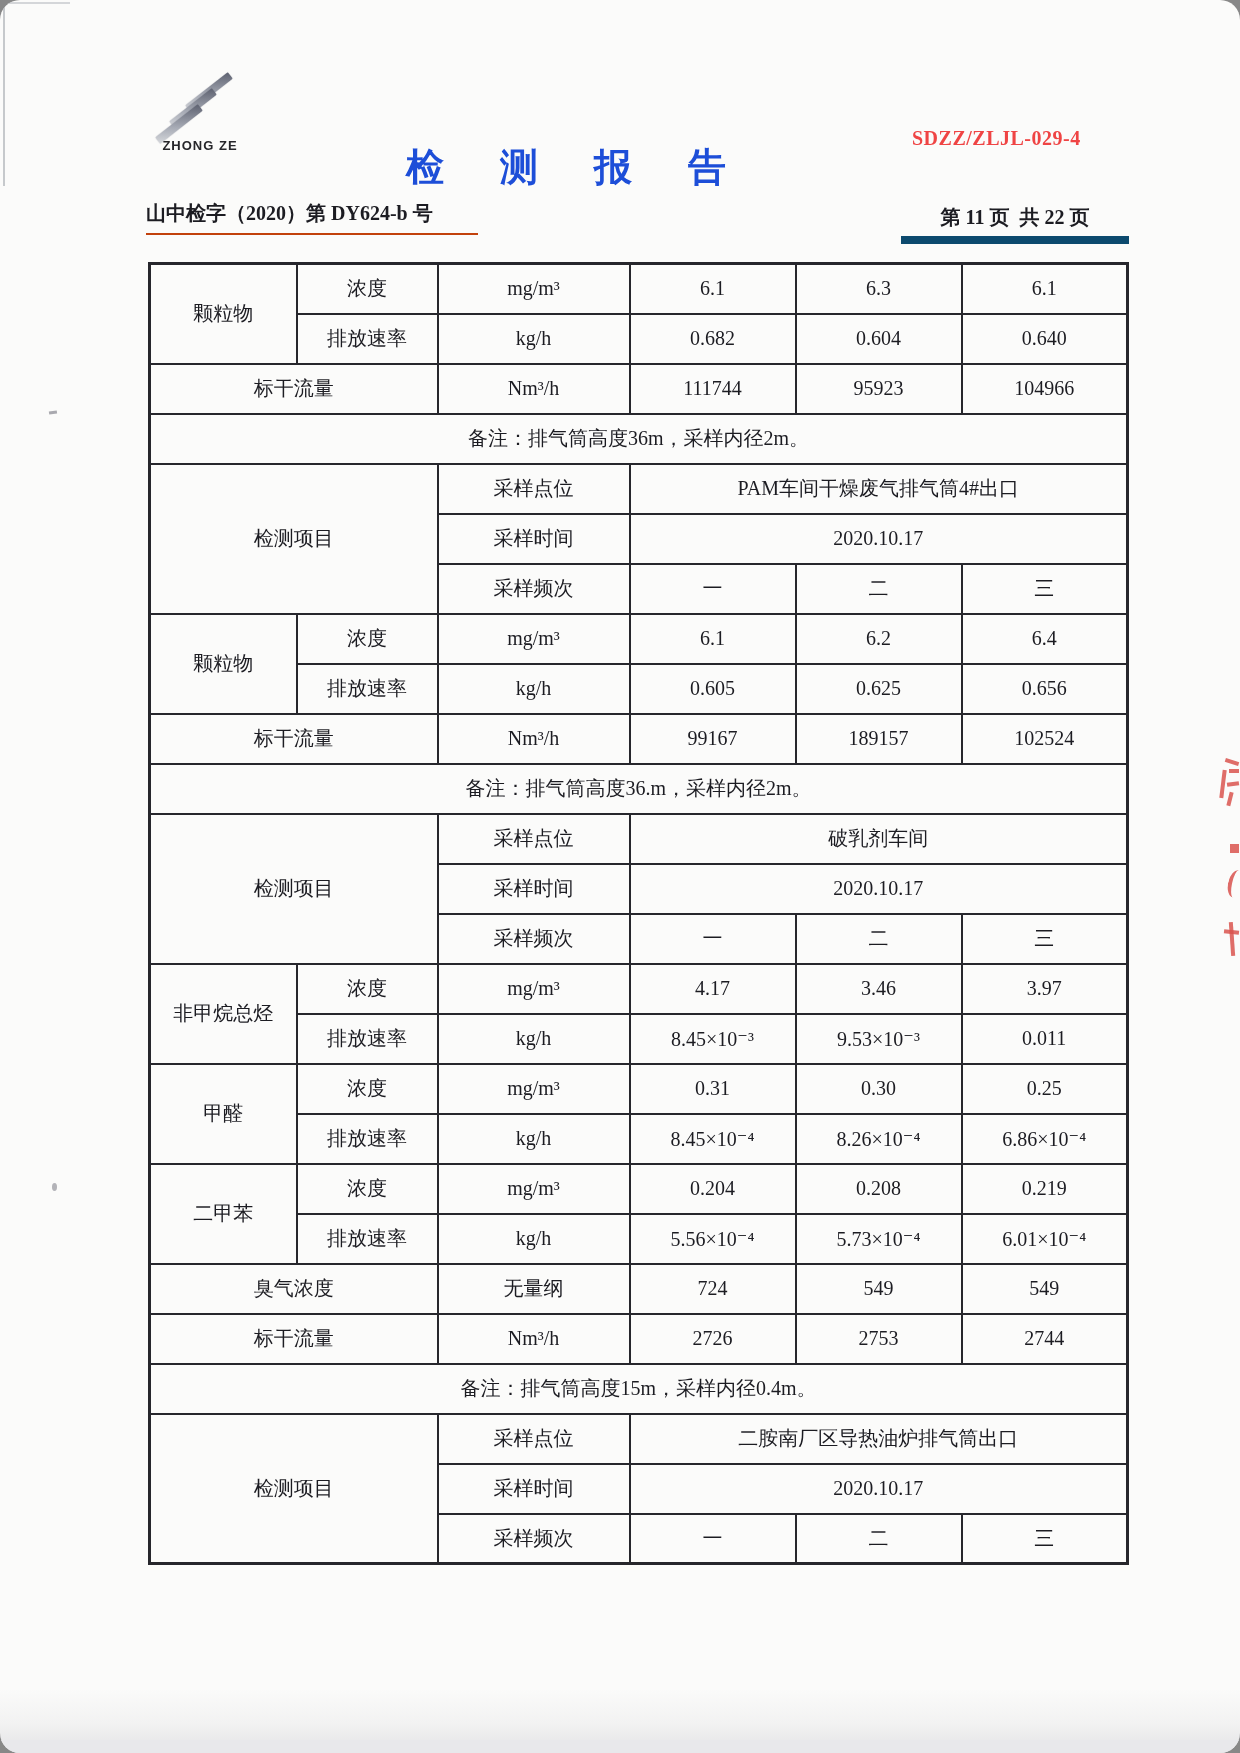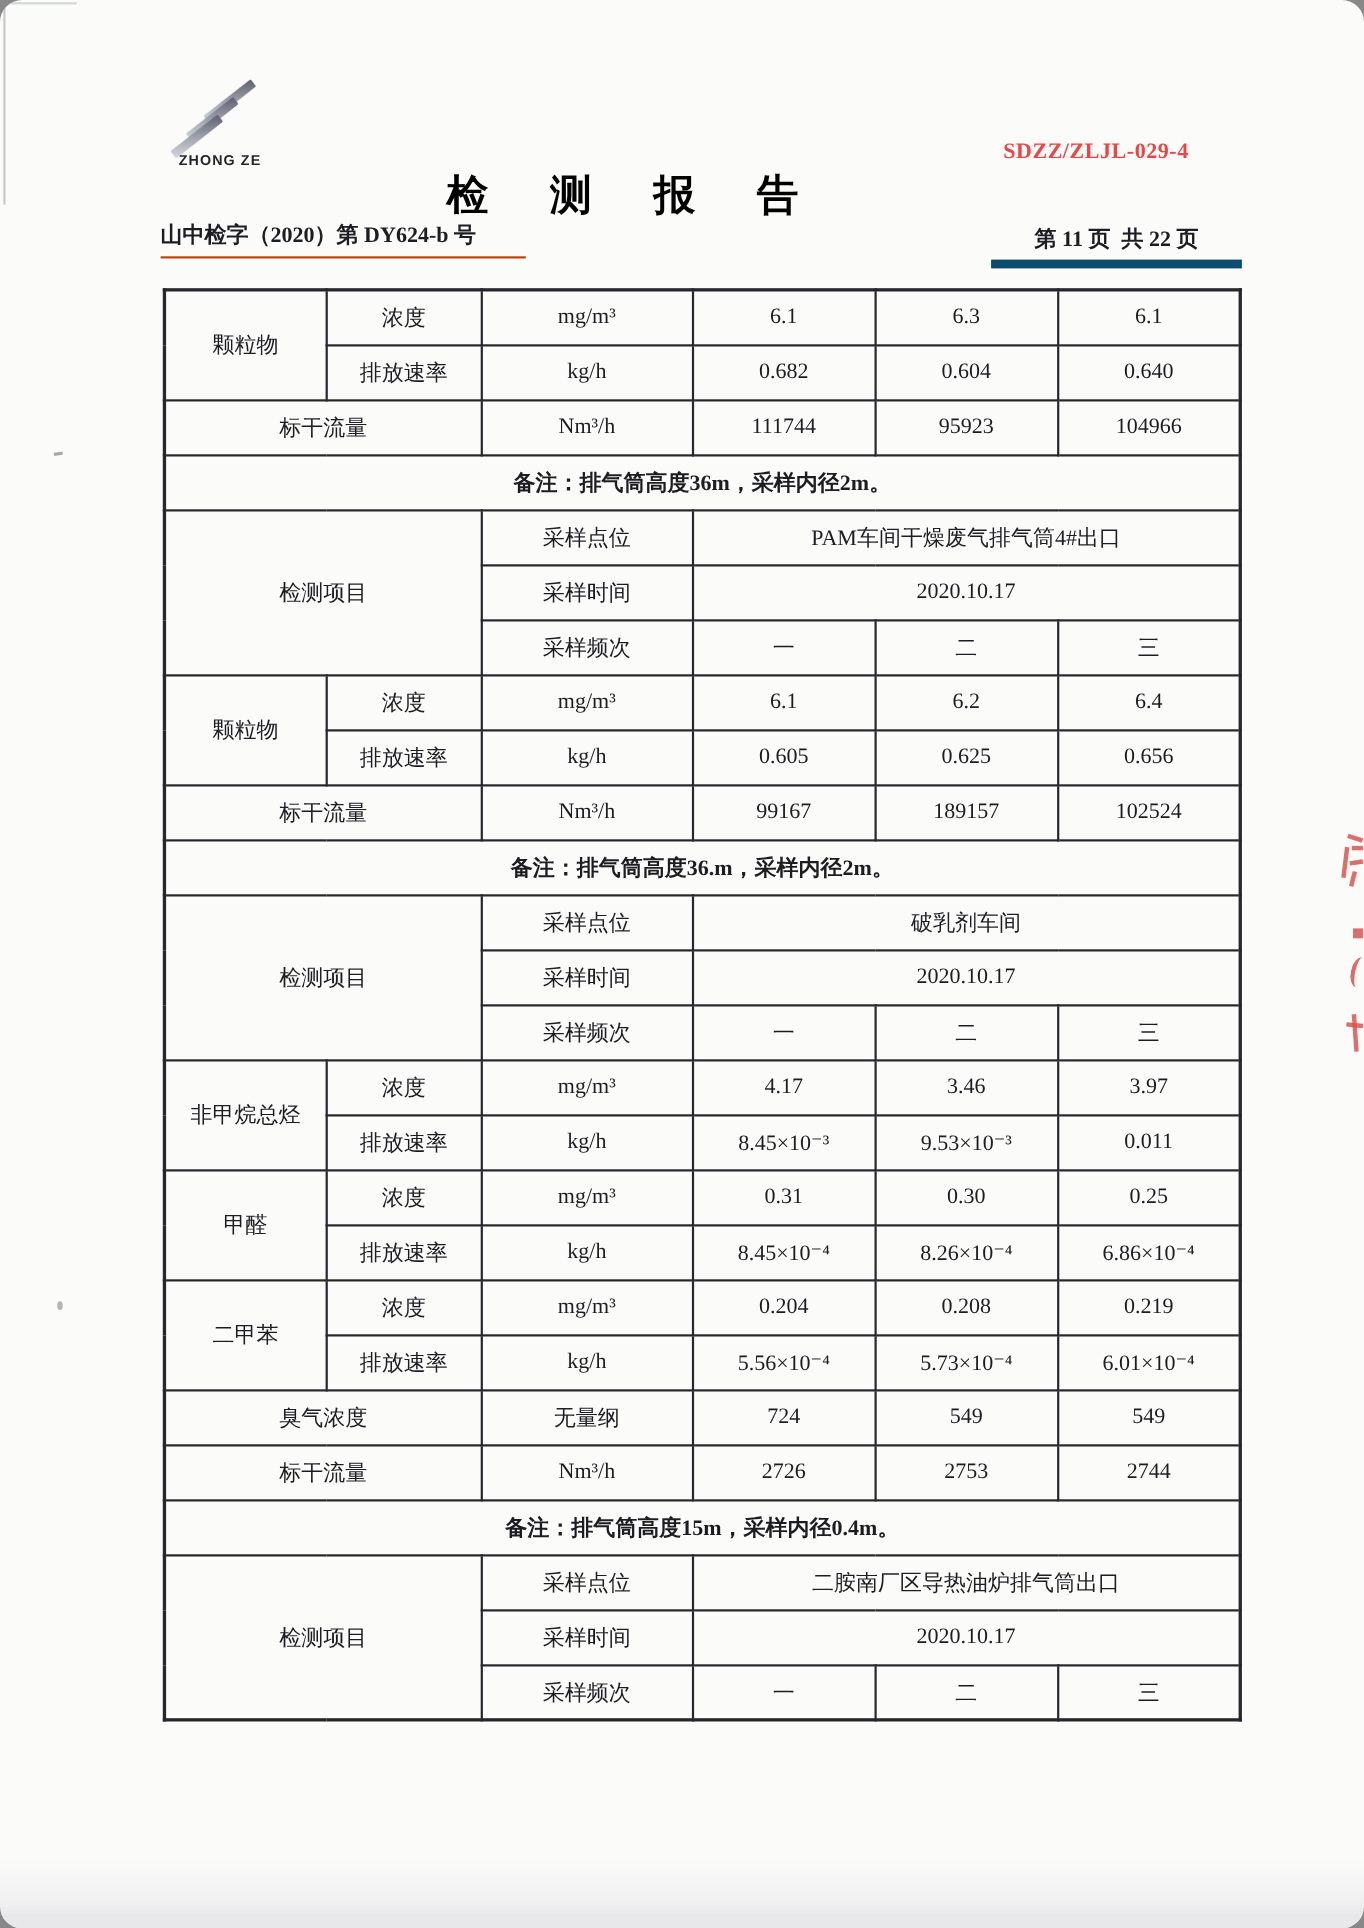--- a/index.html
+++ b/index.html
@@ -12,36 +12,36 @@
   .logo{position:absolute;left:150px;top:78px;width:100px;height:66px;}
   .logo .bar{position:absolute;width:54px;height:8px;border-radius:1px;
     background:linear-gradient(40deg,#d6d8dc 0%,#a8acb6 40%,#5d6170 100%);
     transform:rotate(-38deg);box-shadow:0 0 1px rgba(60,60,80,.4);}
   .logo .bar1{left:32px;top:10px;}
   .logo .bar2{left:16px;top:26px;}
   .logo .bar3{left:2px;top:42px;}
   .logo-text{position:absolute;left:146px;top:138px;width:108px;text-align:center;
     font-family:"Liberation Sans","DejaVu Sans",sans-serif;font-weight:bold;
     font-size:13px;letter-spacing:1px;color:#26262a;}
-  .title{position:absolute;left:406px;top:152px;font-size:38px;font-weight:bold;
-    letter-spacing:56px;white-space:nowrap;color:#000000;}
+  .title{position:absolute;left:406px;top:142px;font-size:38px;font-weight:bold;
+    letter-spacing:56px;white-space:nowrap;color:#1d4ed8;}
   .doc-code{position:absolute;left:912px;top:127px;font-size:20px;font-weight:bold;
     letter-spacing:.5px;color:#ef4444;}
   .report-no{position:absolute;left:146px;top:200px;width:332px;padding-bottom:6px;
     border-bottom:2px solid #c2410c;font-size:20px;font-weight:bold;white-space:nowrap;}
   .page-info{position:absolute;left:901px;top:204px;width:228px;padding-bottom:5px;
     border-bottom:8px solid #0c4a6e;font-size:20px;font-weight:bold;text-align:center;
     white-space:pre;}
   
   table.report{position:absolute;left:148px;top:262px;width:978px;
     border-collapse:collapse;table-layout:fixed;border:3px solid #26262c;}
   table.report tr{height:50px;}
   table.report td{border:2px solid #26262c;text-align:center;vertical-align:middle;
     font-size:20px;padding:0;overflow:hidden;}
-  td.note{text-align:left;padding-left:12px;font-weight:bold;}
+  td.note{text-align:left;padding-left:12px;}
   .b{font-weight:normal;}
   
   .stamp{position:absolute;right:0;top:752px;width:22px;height:212px;overflow:hidden;}
   .stamp i{position:absolute;display:block;background:#d9534e;opacity:.85;}
   .stamp .s1{left:7px;top:8px;width:14px;height:4px;transform:rotate(18deg);}
   .stamp .s2{left:3px;top:18px;width:4px;height:28px;transform:rotate(7deg);}
   .stamp .s3{left:11px;top:17px;width:10px;height:4px;}
   .stamp .s4{left:9px;top:30px;width:12px;height:4px;transform:rotate(-8deg);}
   .stamp .s5{left:10px;top:40px;width:4px;height:14px;transform:rotate(14deg);}
   .stamp .s6{left:12px;top:92px;width:9px;height:9px;}

